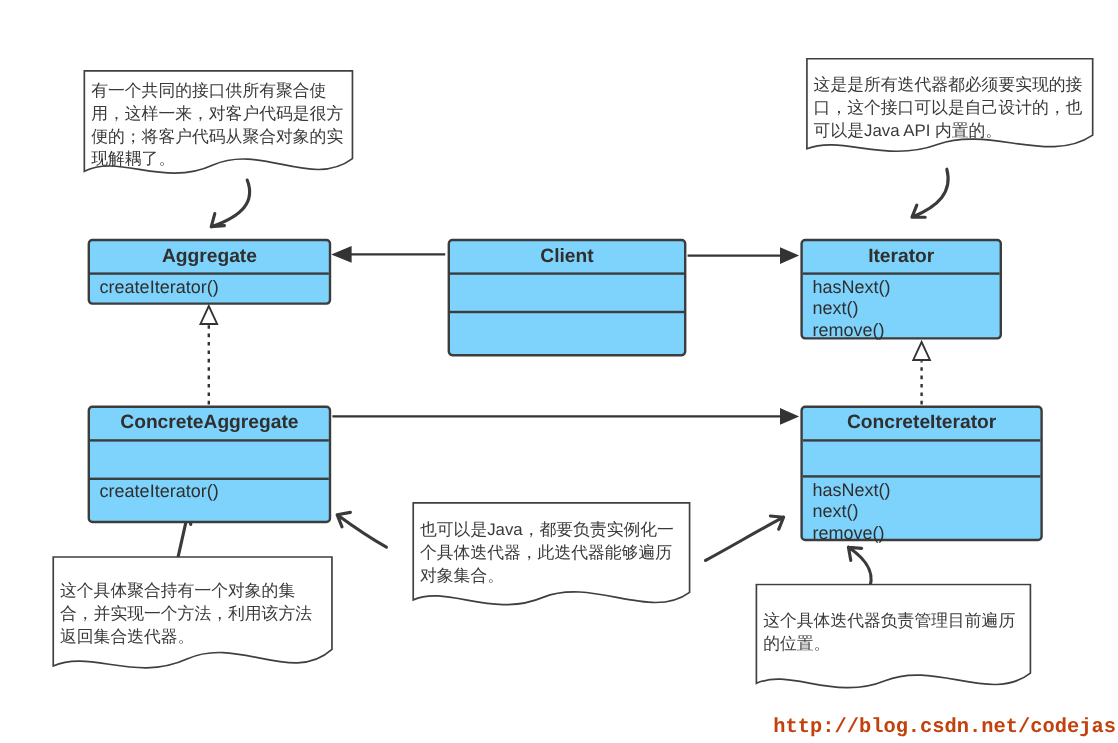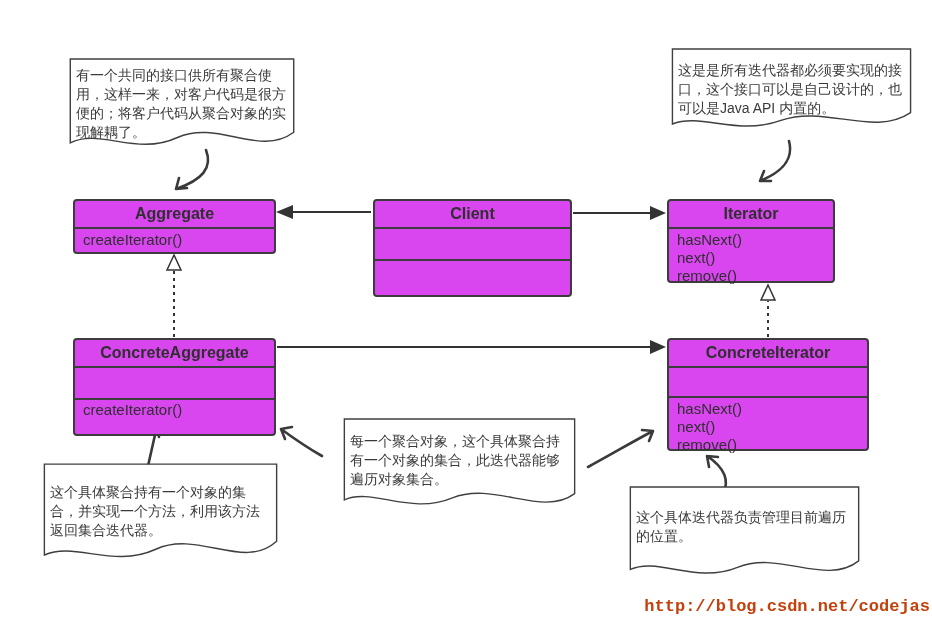--- a/index.html
+++ b/index.html
@@ -2,21 +2,21 @@
 <html><head>
 <meta charset="utf-8">
 <style>
   html,body{margin:0;padding:0;background:#fff;}
   .canvas{
     position:relative;width:932px;height:619px;background:#ffffff;
     font-family:"Liberation Sans",sans-serif;overflow:hidden;
   }
   .connector-layer{position:absolute;left:0;top:0;width:932px;height:619px;}
   .uml-box{
-    position:absolute;background:#d946ef;border:2px solid #3c3c3c;border-radius:4px;
+    position:absolute;background:#7dd3fc;border:2px solid #3c3c3c;border-radius:4px;
     box-sizing:border-box;color:#2f2f2f;
   }
   .uml-title{
     font-weight:bold;font-size:16px;text-align:center;
     border-bottom:2px solid #3c3c3c;height:26px;line-height:25px;
   }
   .uml-methods{font-size:15px;padding:2px 0 0 8px;line-height:18px;}
   .uml-method{white-space:nowrap;}
   .uml-empty{border-bottom:2px solid #3c3c3c;}
   .note{position:absolute;}
@@ -124,21 +124,21 @@
     <svg class="note-shape" viewBox="0 0 100 100" preserveAspectRatio="none">
       <path d="M1 1 H99 V68 C84 94, 64 60, 46 76 C28 93, 13 68, 1 80 Z" fill="#ffffff" stroke="#3f3f3f" stroke-width="1.4" vector-effect="non-scaling-stroke"></path>
     </svg>
     <div class="note-text" style="padding-top:13px;">这是是所有迭代器都必须要实现的接口，这个接口可以是自己设计的，也可以是Java API 内置的。</div>
   </div>
 
   <div class="note" style="left:342px;top:418px;width:235px;height:105px;">
     <svg class="note-shape" viewBox="0 0 100 100" preserveAspectRatio="none">
       <path d="M1 1 H99 V72 C85 95, 65 60, 47 76 C29 93, 13 66, 1 78 Z" fill="#ffffff" stroke="#3f3f3f" stroke-width="1.4" vector-effect="non-scaling-stroke"></path>
     </svg>
-    <div class="note-text" style="padding-top:14px;">每一个聚合对象，这个具体聚合持有一个对象的集合，此迭代器能够遍历对象集合。</div>
+    <div class="note-text" style="padding-top:14px;">也可以是Java，都要负责实例化一个具体迭代器，此迭代器能够遍历对象集合。</div>
   </div>
 
   <div class="note" style="left:42px;top:463px;width:237px;height:115px;">
     <svg class="note-shape" viewBox="0 0 100 100" preserveAspectRatio="none">
       <path d="M1 1 H99 V68 C85 94, 66 58, 48 75 C30 92, 14 68, 1 80 Z" fill="#ffffff" stroke="#3f3f3f" stroke-width="1.4" vector-effect="non-scaling-stroke"></path>
     </svg>
     <div class="note-text" style="padding-top:20px;">这个具体聚合持有一个对象的集合，并实现一个方法，利用该方法返回集合迭代器。</div>
   </div>
 
   <div class="note" style="left:628px;top:486px;width:233px;height:107px;">

